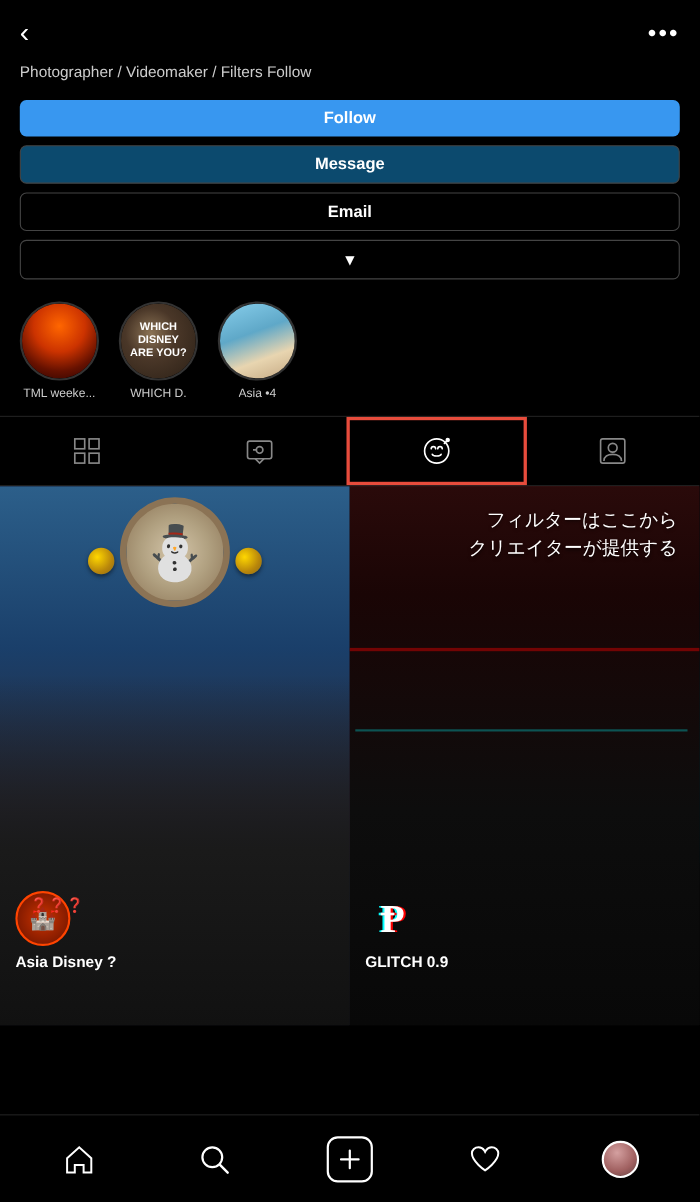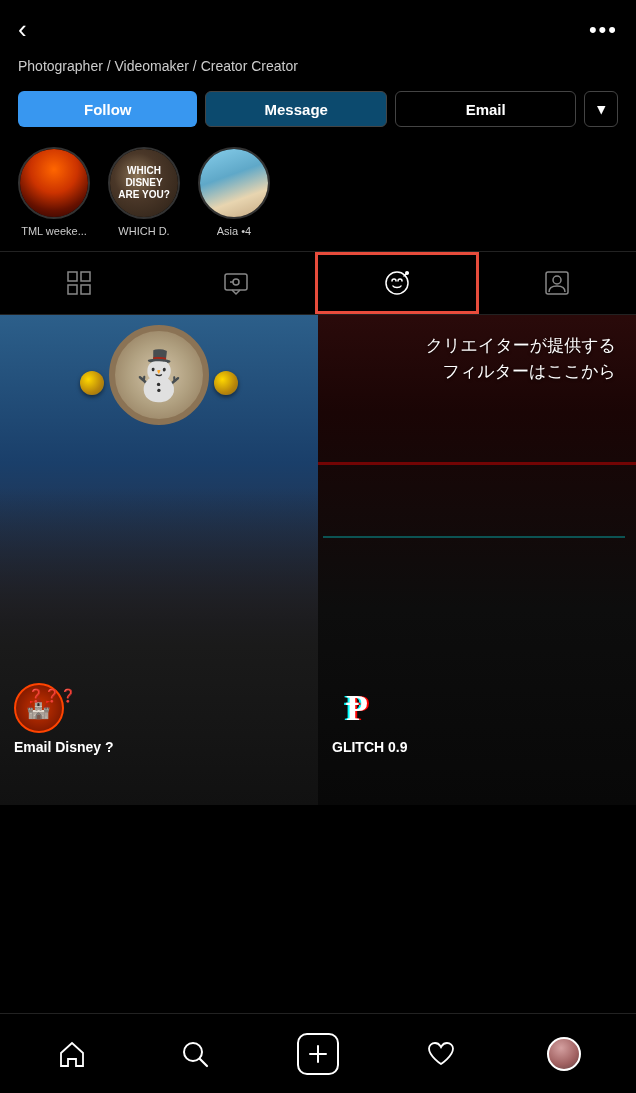--- a/index.html
+++ b/index.html
@@ -60,20 +60,21 @@
     .bio-text {
       font-size: 14px;
       color: #ccc;
     }
 
     
     .action-buttons {
       display: flex;
       gap: 8px;
       padding: 6px 18px 14px;
+      flex-direction: column;
     }
     .btn-follow {
       background: #3897f0;
       color: #fff;
       border: none;
       border-radius: 6px;
       font-size: 15px;
       font-weight: 600;
       padding: 8px 0;
       flex: 2;
@@ -432,21 +433,21 @@
   </style>
 </head>
 <body>
 
 <div class="header">
   <div class="header-back">‹</div>
   <div class="header-more">•••</div>
 </div>
 
 <div class="bio-section">
-  <span class="bio-text">Photographer / Videomaker / Creator Creator</span>
+  <span class="bio-text">Photographer / Videomaker / Filters Follow</span>
 </div>
 
 <div class="action-buttons">
   <button class="btn-follow">Follow</button>
   <button class="btn-message">Message</button>
   <button class="btn-email">Email</button>
   <button class="btn-dropdown">▾</button>
 </div>
 
 <div class="highlights">
@@ -508,42 +509,42 @@
       <rect x="2" y="2" width="22" height="22" rx="2" stroke="#888" stroke-width="1.5"></rect>
       <circle cx="13" cy="10" r="4" stroke="#888" stroke-width="1.5"></circle>
       <path d="M5 22 C5 18 8.5 16 13 16 C17.5 16 21 18 21 22" stroke="#888" stroke-width="1.5"></path>
     </svg>
   </div>
 </div>
 
 <div class="content-area">
 
   <div class="overlay-text">
+    <span>フィルターはここから</span>
     <span>クリエイターが提供する</span>
-    <span>フィルターはここから</span>
   </div>
 
   <div class="left-panel">
     <div class="disney-stamp"></div>
 
     <div class="frame-overlay">
       <span class="snowman-emoji">⛄</span>
     </div>
 
     <div class="ornament-left"></div>
     <div class="ornament-right"></div>
 
     <div style="position:absolute;bottom:0;left:0;width:100%;height:65%;background:linear-gradient(180deg,transparent 0%, #1a1a1a 50%, #111 100%);"></div>
 
     <div class="bottom-label-left">
       <div class="disney-question-marks">❓❓❓</div>
       <div class="filter-icon-left">
         <span>🏰</span>
       </div>
-      <div class="bottom-label-text-left">Email Disney ?</div>
+      <div class="bottom-label-text-left">Asia Disney ?</div>
     </div>
   </div>
 
   <div class="right-panel">
     <div class="right-panel-bg"></div>
     <div class="glitch-overlay-r"></div>
     <div class="glitch-overlay-c"></div>
 
     <div class="face-right"></div>
 

